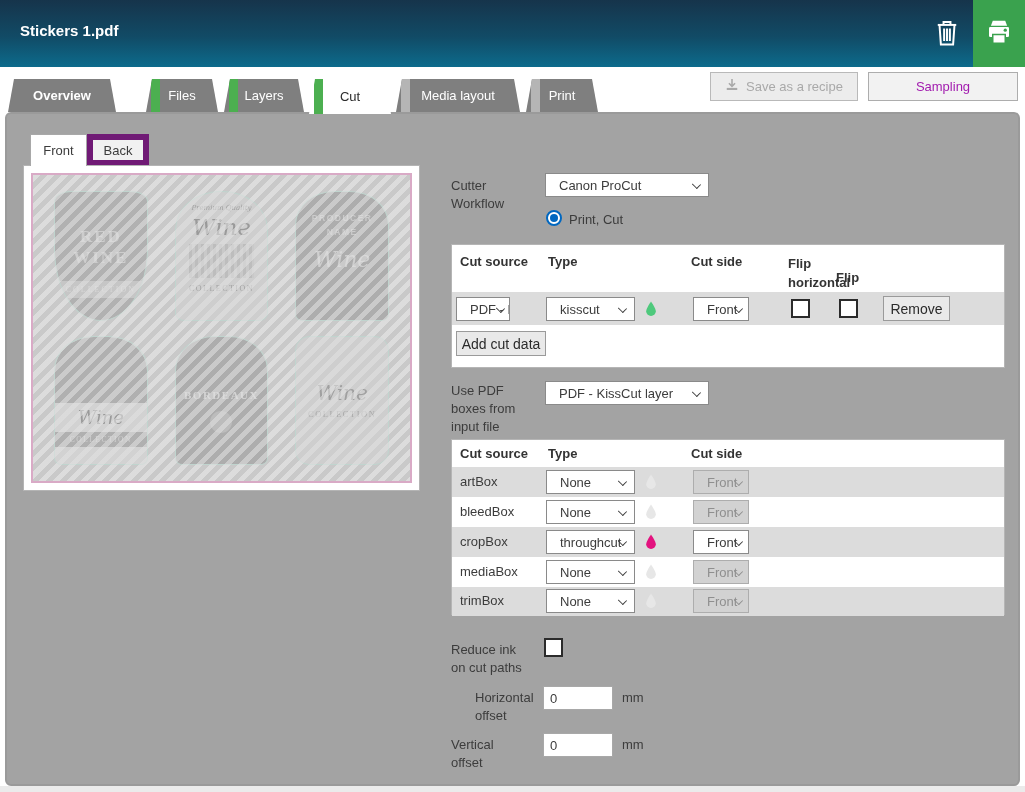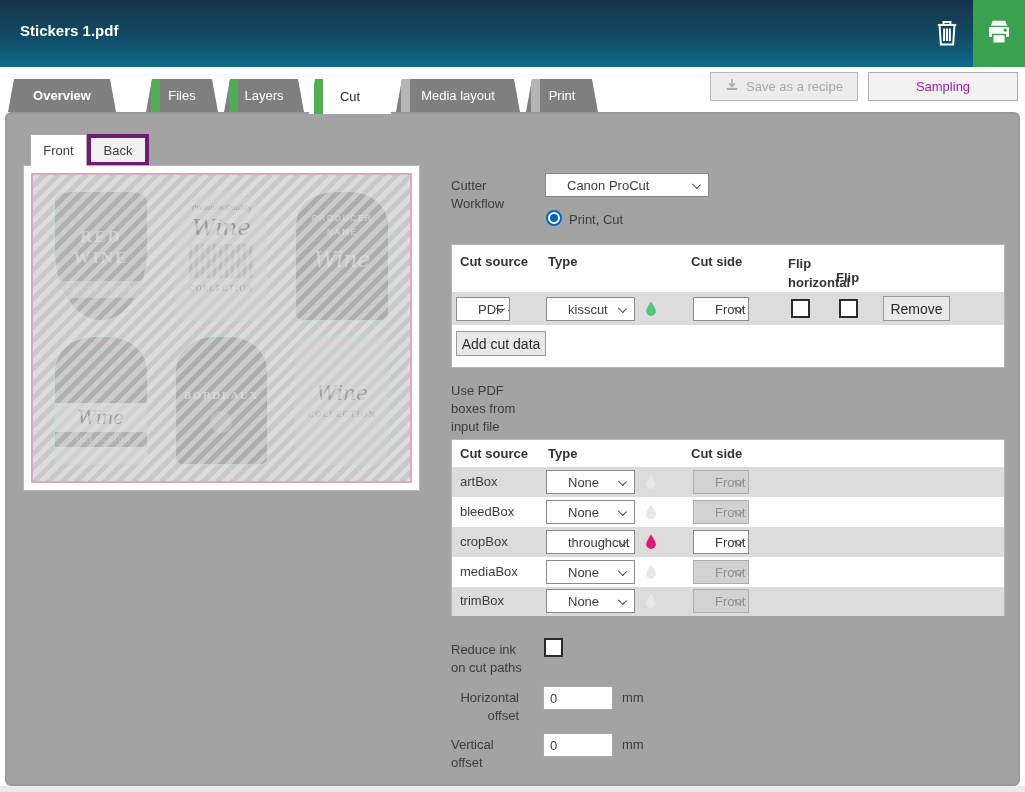--- a/index.html
+++ b/index.html
@@ -36,21 +36,21 @@
 
   
   .panel { position:absolute; left:5px; top:112px; width:1015px; height:674px; background:#a3a3a3;
            border:2px solid #9a9a9a; border-radius:6px; z-index:2; }
   .bottom-strip { position:absolute; left:0; top:786px; width:1025px; height:6px; background:#ebebeb; }
 
   
   .side-tab { position:absolute; top:20px; height:32px; display:flex; align-items:center;
               justify-content:center; cursor:pointer; font-size:13px; }
   .side-front { left:23px; width:57px; background:#fff; border:1px solid #a8a8a8; border-bottom:none; z-index:3; }
-  .side-back  { left:80px; width:62px; background:#f1f1f1; border:4px solid #701a75; }
+  .side-back  { left:80px; width:62px; background:#f1f1f1; border:6px solid #701a75; }
 
   
   .preview-box { position:absolute; left:16px; top:51px; width:397px; height:326px;
                  background:#fff; border:1px solid #b4b4b4; padding:7px; }
   .sheet { position:relative; width:100%; height:100%; border:2px solid #d9aac6;
            background:repeating-linear-gradient(135deg,#d5d5d5 0 5px,#c9c9c9 5px 10px);
            display:grid; grid-template-columns:1fr 1fr 1fr; grid-template-rows:1fr 1fr;
            column-gap:27px; row-gap:15px; padding:16px 21px; }
   .sheet::after { content:""; position:absolute; inset:0; pointer-events:none;
            background:repeating-linear-gradient(135deg,rgba(226,226,226,.55) 0 5px,rgba(255,255,255,0) 5px 10px); }
@@ -81,21 +81,21 @@
              letter-spacing:1.5px; padding:3px 0; }
   .l5-main { margin-top:52px; font-size:11px; font-weight:bold; letter-spacing:1.5px; color:#d4d4d4; }
   .l5-dot  { width:22px; height:22px; margin-top:10px; border-radius:50%;
              background:#c2c2c2; opacity:.7; }
   .l6-main { margin-top:44px; font-size:20px; color:#a0a0a0; }
   .l6-sub  { margin-top:4px; font-size:8.5px; letter-spacing:1.5px; color:#a8a8a8; }
 
   
   .ctl-label { position:absolute; font-size:13px; color:#3c3c3c; line-height:18px; }
   .sel { position:absolute; height:24px; background:#fff; border:1px solid #8a8a8a;
-         display:flex; align-items:center; padding:0 20px 0 21px; cursor:pointer;
+         display:flex; align-items:center; padding:0 20px 0 13px; cursor:pointer;
          white-space:nowrap; overflow:hidden; }
   .sel .chev { position:absolute; right:8px; top:7px; width:7px; height:7px;
                border-right:1.6px solid #3c3c3c; border-bottom:1.6px solid #3c3c3c;
                transform:rotate(45deg) scale(1,.85); }
   .sel.disabled { background:#d2d2d2; border-color:#adadad; color:#8f8f8f; cursor:default; }
   .sel.disabled .chev { border-color:#8f8f8f; }
   .radio { position:absolute; width:16px; height:16px; border-radius:50%; border:2px solid #0067c0;
            background:#fff; display:flex; align-items:center; justify-content:center; cursor:pointer; }
   .radio .dot { width:8px; height:8px; border-radius:50%; background:#0067c0; }
   .cbx { position:absolute; width:19px; height:19px; background:#fff; border:2px solid #2b2b2b; cursor:pointer; }
@@ -252,20 +252,24 @@
         <span class="chev" style="right:6px;"></span>
       </div>
       <div class="cbx" style="left:339px; top:7px;"></div>
       <div class="cbx" style="left:387px; top:7px;"></div>
       <button class="gbtn" style="left:431px; top:4px; width:67px; height:25px;">Remove</button>
     </div>
     <button class="gbtn" style="left:4px; top:86px; width:90px; height:25px;">Add cut data</button>
   </div>
 
   <div class="ctl-label" style="left:444px; top:268px; width:82px;">Use PDF boxes from input file</div>
+  <div class="sel" style="left:538px; top:267px; width:164px;">
+    <span>PDF - KissCut layer</span>
+    <span class="chev"></span>
+  </div>
 
   <div class="tablebox" style="top:325px; height:176px;">
     <div class="th" style="left:8px; top:6px;">Cut source</div>
     <div class="th" style="left:96px; top:6px;">Type</div>
     <div class="th" style="left:239px; top:6px;">Cut side</div>
 
     <div class="grayrow" style="top:27px; height:30px;">
       <div class="rowtext" style="top:7px;">artBox</div>
       <div class="sel" style="left:94px; top:3px; width:89px;">
         <span>None</span>
@@ -337,21 +341,21 @@
       <div class="sel disabled" style="left:241px; top:2px; width:56px;">
         <span>Front</span>
         <span class="chev" style="right:6px;"></span>
       </div>
     </div>
   </div>
 
   <div class="ctl-label" style="left:444px; top:527px; width:80px;">Reduce ink on cut paths</div>
   <div class="cbx" style="left:537px; top:524px;"></div>
 
-  <div class="ctl-label" style="left:440px; top:575px; width:72px;text-align:right;">Horizontal offset</div>
+  <div class="ctl-label" style="left:468px; top:575px; width:72px;">Horizontal offset</div>
   <input class="num-input" style="left: 536px; top: 572px;" value="0">
   <div class="ctl-label" style="left:615px; top:575px;">mm</div>
 
   <div class="ctl-label" style="left:444px; top:622px; width:72px;">Vertical offset</div>
   <input class="num-input" style="left: 536px; top: 619px;" value="0">
   <div class="ctl-label" style="left:615px; top:622px;">mm</div>
 
 </div>
 
 <div class="bottom-strip"></div>

